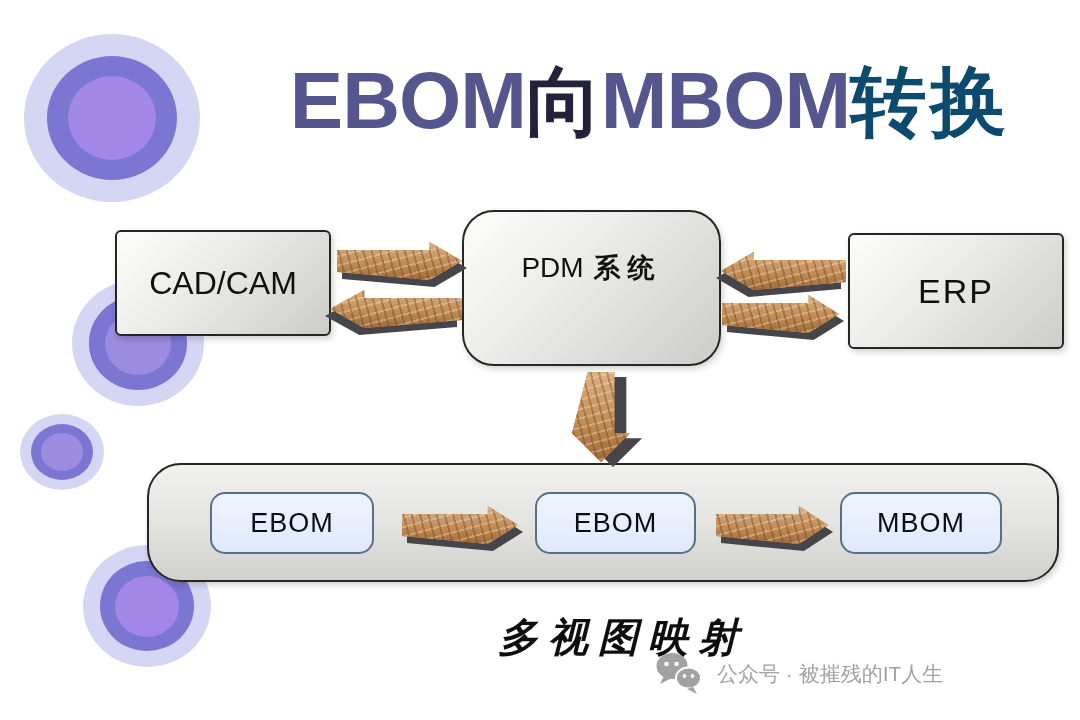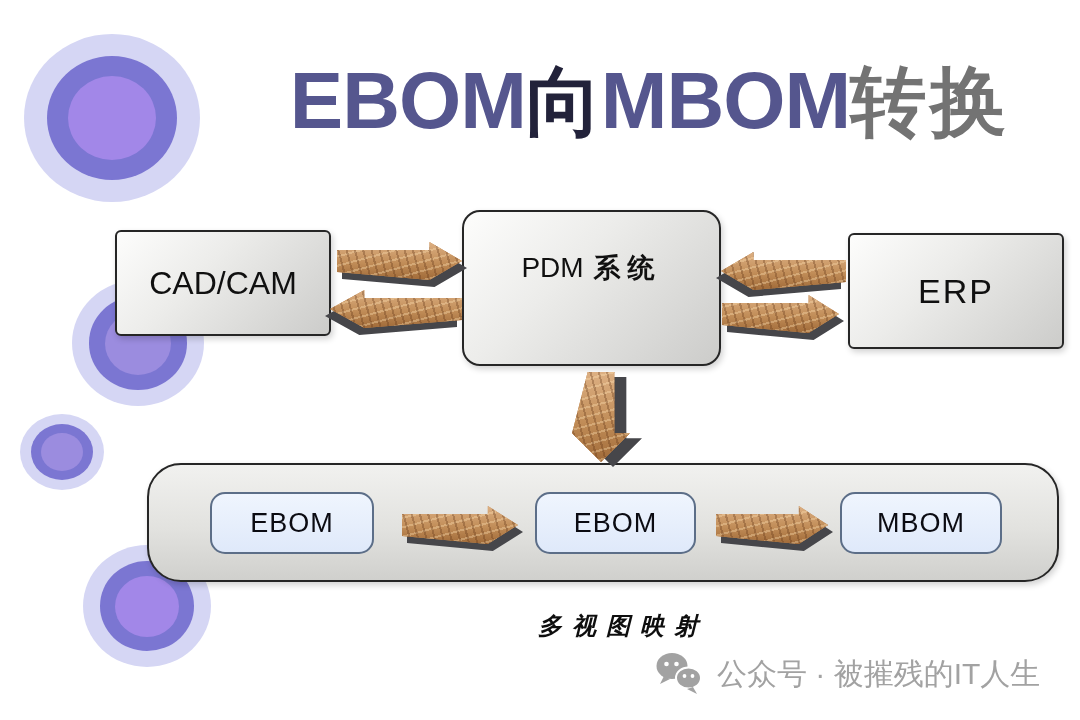--- a/index.html
+++ b/index.html
@@ -14,31 +14,31 @@
   .ring.mid{inset:13%;background:#7b76d2;}
   .ring.inner{inset:25%;background:#a287e8;}
   .deco.muted .ring.inner{background:#9b8cdf;}
   
   #title{
     position:absolute;left:210px;top:52px;width:880px;z-index:2;
     text-align:center;font-size:80px;font-weight:bold;letter-spacing:-1px;white-space:nowrap;
   }
   .t-latin{color:#55568e;}
   .t-cn{color:#22223a;font-family:"Liberation Serif","DejaVu Serif",serif;font-size:76px;}
-  .t-cn2{color:#737373;font-family:"Liberation Serif","DejaVu Serif",serif;font-size:76px;letter-spacing:4px;margin-top:43px;}
+  .t-cn2{color:#0c4a6e;font-family:"Liberation Serif","DejaVu Serif",serif;font-size:76px;letter-spacing:4px;margin-top:43px;}
   
   .gbox{
     position:absolute;z-index:2;
     background:linear-gradient(135deg,#fdfdfc 0%,#ececea 40%,#cccccA 100%);
     border:2px solid #262626;border-radius:6px;
     box-shadow:2px 3px 6px rgba(0,0,0,.18);
     display:flex;align-items:center;justify-content:center;color:#101010;
   }
   #box-cadcam{left:115px;top:230px;width:212px;height:102px;font-size:32px;}
-  #box-pdm{left:462px;top:210px;width:255px;height:152px;border-radius:18px;font-size:28px;padding-bottom:0;}
+  #box-pdm{left:462px;top:210px;width:255px;height:152px;border-radius:32px;font-size:28px;padding-bottom:0;}
   #box-pdm .label{margin-top:-40px;}
   #box-erp{left:848px;top:233px;width:212px;height:112px;font-size:34px;letter-spacing:2px;}
   #box-container{
     left:147px;top:463px;width:908px;height:115px;border-radius:34px;
     background:linear-gradient(180deg,#f1f1ef 0%,#e2e2df 55%,#d0d0cd 100%);
   }
   .cn-hand{font-weight:bold;letter-spacing:7px;margin-left:10px;font-size:27px;}
   
   .bom{
     position:absolute;z-index:3;
@@ -76,28 +76,28 @@
   #arrow-cad-pdm{left:337px;top:242px;width:125px;height:38px;}
   #arrow-pdm-cad{left:330px;top:290px;width:132px;height:38px;}
   #arrow-erp-pdm{left:721px;top:252px;width:125px;height:38px;}
   #arrow-pdm-erp{left:722px;top:295px;width:117px;height:38px;}
   #arrow-pdm-down{left:572px;top:372px;width:58px;height:90px;}
   #arrow-ebom-ppbom{left:402px;top:506px;width:116px;height:38px;}
   #arrow-ppbom-mbom{left:716px;top:506px;width:112px;height:38px;}
   
   #caption{
     position:absolute;left:413px;top:610px;width:420px;z-index:2;
-    text-align:center;font-size:24px;font-weight:bold;font-style:italic;
+    text-align:center;font-size:40px;font-weight:bold;font-style:italic;
     letter-spacing:10px;color:#0e0e0e;
     font-family:"Liberation Serif","DejaVu Serif",serif;
   }
   
   #watermark{
     position:absolute;left:655px;top:652px;z-index:2;
-    display:flex;align-items:center;gap:14px;color:#a2a2a2;font-size:30px;white-space:nowrap;
+    display:flex;align-items:center;gap:14px;color:#a2a2a2;font-size:21px;white-space:nowrap;
   }
 </style>
 </head>
 <body>
 
 <div id="page">
 
   <div class="deco" style="left:24px;top:34px;width:176px;height:168px">
     <div class="ring outer"></div>
     <div class="ring mid"></div>

